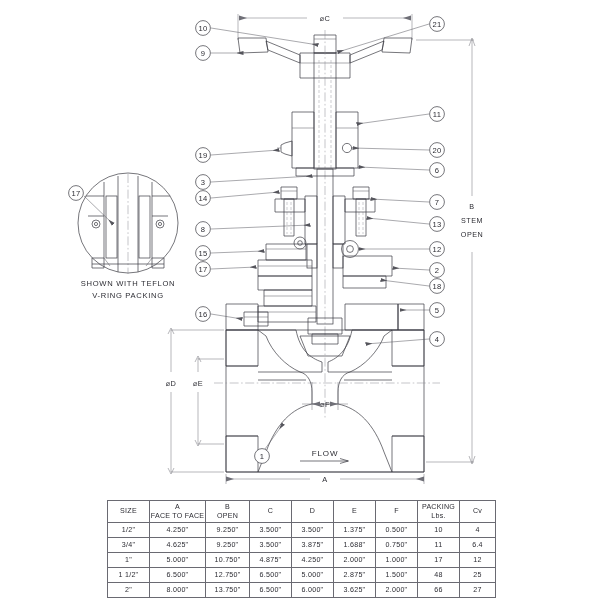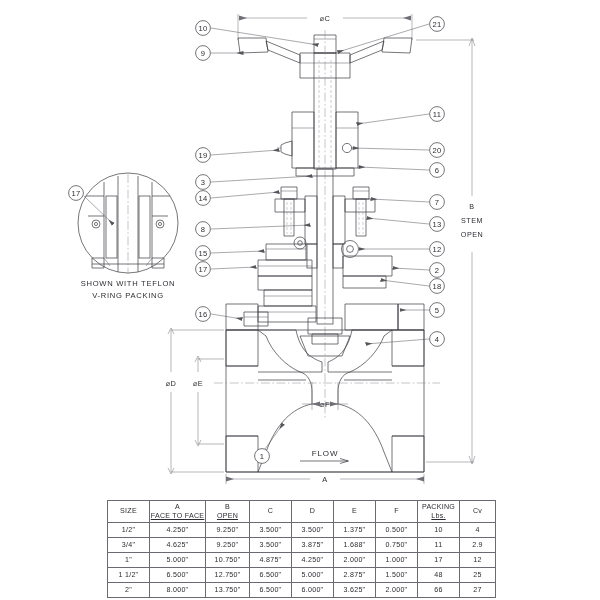--- a/index.html
+++ b/index.html
@@ -62,21 +62,21 @@
     text-align: center;
     vertical-align: middle;
     padding: 0;
     letter-spacing: 0.25px;
     line-height: 1.22;
     font-weight: normal;
     background: #fff;
   }
   #spec-table thead th { height: 21px; }
   #spec-table tbody td { height: 14px; }
-  .hdr-sub { display: block; text-decoration: underline; }
+  .hdr-sub { display: block; }
 </style>
 </head>
 <body>
 
 <div id="root">
 
   <svg class="drawing" viewBox="0 0 600 600">
     <defs>
 
       <pattern id="hatchR" patternUnits="userSpaceOnUse" width="5" height="5" patternTransform="rotate(45)">
@@ -498,21 +498,21 @@
         </tr>
         <tr>
           <td>3/4"</td>
           <td>4.625"</td>
           <td>9.250"</td>
           <td>3.500"</td>
           <td>3.875"</td>
           <td>1.688"</td>
           <td>0.750"</td>
           <td>11</td>
-          <td>2.9</td>
+          <td>6.4</td>
         </tr>
         <tr>
           <td>1"</td>
           <td>5.000"</td>
           <td>10.750"</td>
           <td>4.875"</td>
           <td>4.250"</td>
           <td>2.000"</td>
           <td>1.000"</td>
           <td>17</td>

